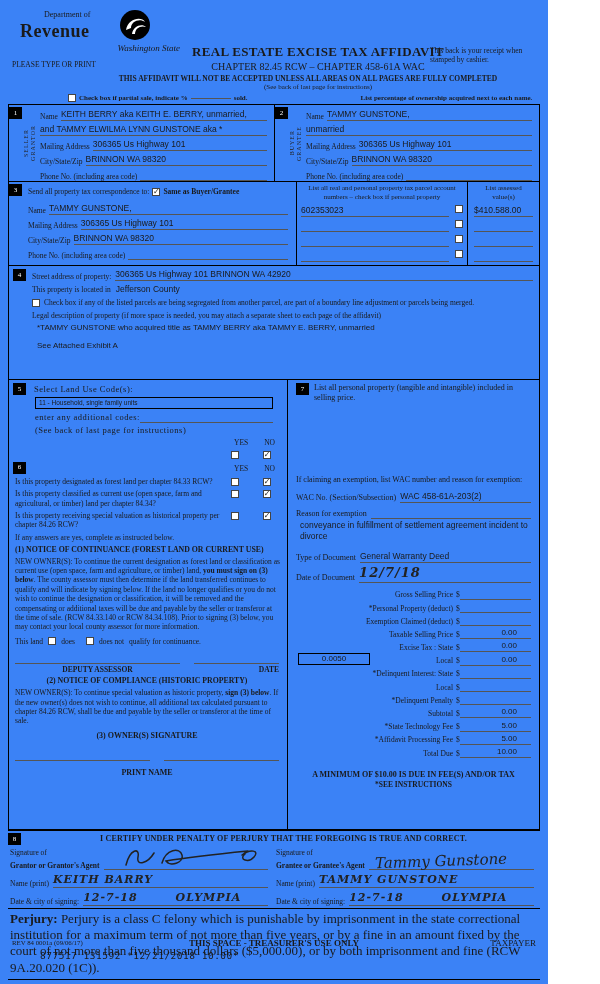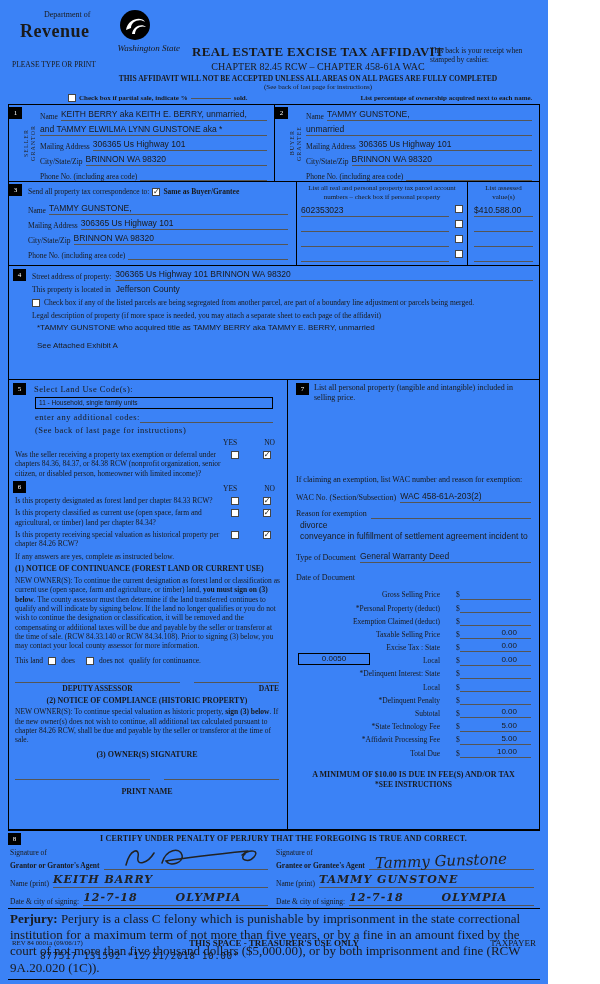--- a/index.html
+++ b/index.html
@@ -55,31 +55,31 @@
   .pline .fill { flex:1; border-bottom:1px solid #555; min-height:12px; }
   .pline .cb { margin-left:6px; margin-bottom:1px; }
   
   .sec4 { height:114px; border:1px solid #000; border-top:none; padding:3px 6px 0 4px; }
   .s4row { display:flex; align-items:flex-end; margin-bottom:3px; }
   
   .cols { height:450px; display:flex; }
   .colL { width:291px; border:1px solid #000; border-top:none; padding:3px 6px 0 4px; }
   .colR { width:310px; border:1px solid #000; border-top:none; border-left:none; padding:3px 8px 0 8px; display:flex; flex-direction:column; }
   .codebox { border:1px solid #000; margin:2px 8px 3px 22px; padding:1px 3px; font-size:6.5px; }
-  .yn { display:flex; justify-content:flex-end; gap:27px; font-size:7.5px; margin:3px 6px 2px 0; }
+  .yn { display:flex; justify-content:flex-end; gap:16px; font-size:7.5px; margin:3px 6px 2px 0; }
   .qrow { display:flex; margin-bottom:3px; }
   .qrow .q { width:218px; padding-left:2px; }
   .qrow .boxes { flex:1; display:flex; justify-content:flex-end; gap:24px; padding-right:10px; align-items:flex-start; padding-top:1px; }
   .para { margin:2px 0 0 2px; }
   .deputy { display:flex; gap:14px; margin:8px 2px 0 2px; }
   .deputy .dcol { text-align:center; }
   .deputy .dline { border-bottom:1px solid #555; height:10px; margin-bottom:1px; }
   
   .fee-row { display:flex; align-items:flex-end; height:13.2px; }
-  .fee-label { width:160px; text-align:right; padding-right:16px; position:relative; flex:none; }
+  .fee-label { width:160px; text-align:right; padding-right:3px; position:relative; flex:none; }
   .fee-line { flex:1; border-bottom:1px solid #555; text-align:right; padding-right:14px; font-size:8px; font-family:"Liberation Sans", sans-serif; }
   .rate-box { position:absolute; left:2px; top:-3px; width:72px; border:1px solid #000; text-align:center; font-family:"Liberation Sans", sans-serif; font-size:8px; }
   
   .sec8 { height:103px; border-top:1px solid #000; }
   .certline { display:flex; align-items:center; gap:6px; padding-top:2px; }
   .certline .ct { flex:1; text-align:center; font-weight:bold; font-size:8px; letter-spacing:0.2px; }
   .sigs { display:flex; margin-top:3px; }
   .sigcol { width:50%; padding:0 6px 0 2px; position:relative; }
   .srow { display:flex; align-items:flex-end; margin-bottom:3px; min-height:13px; }
   .srow .lab { flex:none; padding-right:4px; }
@@ -247,21 +247,21 @@
       <div class="pline">
           <span class="fill"></span>
         </div>
     </div>
   </div>
 
   <div class="sec4">
     <div class="s4row">
       <span class="badge" style="margin-right:6px;">4</span>
       <span class="lab" style="padding-right:4px;">Street address of property:</span>
-      <span class="fill ul val" style="flex:1; min-height:11px;">306365 Us Highway 101 BRINNON WA 98320</span>
+      <span class="fill ul val" style="flex:1; min-height:11px;">306365 Us Highway 101 BRINNON WA 42920</span>
     </div>
     <div class="s4row" style="margin-left:19px;">
       <span>This property is located in</span>
       <span class="val" style="padding-left:5px;">Jefferson County</span>
     </div>
     <div class="s4row" style="margin-left:19px; align-items:flex-end;">
       <span class="cb" style="margin-right:4px; margin-top:1px;"></span>
       <span>Check box if any of the listed parcels are being segregated from another parcel, are part of a boundary line adjustment or parcels being merged.</span>
     </div>
     <div class="s4row" style="margin-left:19px; margin-top:4px;">
@@ -286,21 +286,20 @@
       <div class="row" style="margin-left:22px;">
         <span style="font-size:8.5px; letter-spacing:0.5px;">enter any additional codes:</span>
         <span class="ul" style="flex:1; min-height:10px; margin-right:8px;"></span>
       </div>
       <div style="margin-left:22px; font-size:8.5px; letter-spacing:0.5px; margin-top:2px;">(See back of last page for instructions)</div>
       <div class="yn">
         <span>YES</span>
         <span>NO</span>
       </div>
       <div class="qrow">
-        <span class="q">Was the seller receiving a property tax exemption or deferral under chapters 84.36, 84.37, or 84.38 RCW (nonprofit organization, senior citizen, or disabled person, homeowner with limited income)?</span>
         <span class="boxes">
           <span class="cb"></span>
           <span class="cb">✓</span>
         </span>
       </div>
 
       <div class="row" style="margin-top:3px;">
         <span class="badge">6</span>
         <span class="yn" style="flex:1; margin:0 6px 0 0;">
           <span>YES</span>
@@ -367,28 +366,29 @@
       <div style="height:72px;"></div>
       <div style="font-size:8px;">If claiming an exemption, list WAC number and reason for exemption:</div>
       <div class="row" style="margin-top:6px;">
         <span style="font-size:8px; padding-right:4px;">WAC No. (Section/Subsection)</span>
         <span class="ul val" style="flex:1; min-height:11px;">WAC 458-61A-203(2)</span>
       </div>
       <div class="row" style="margin-top:6px;">
         <span style="font-size:8px; padding-right:4px;">Reason for exemption</span>
         <span class="ul" style="flex:1; min-height:9px;"></span>
       </div>
+      <div class="val" style="font-size:8.5px; margin:1px 0 0 4px;">conveyance in fulfillment of settlement agreement incident to</div>
       <div class="val" style="font-size:8.5px; margin:1px 0 0 4px;">divorce</div>
-      <div class="val" style="font-size:8.5px; margin:1px 0 0 4px;">conveyance in fulfillment of settlement agreement incident to</div>
       <div class="row" style="margin-top:9px;">
         <span style="font-size:8px; padding-right:4px;">Type of Document</span>
         <span class="ul val" style="flex:1; min-height:11px;">General Warranty Deed</span>
       </div>
       <div class="row" style="margin-top:3px; height:17px;">
         <span style="font-size:8px; padding-right:4px;">Date of Document</span>
+        <span class="ul hand" style="flex:1; font-size:13px;">12/7/18</span>
       </div>
 
       <div style="margin-top:4px;">
         <div class="fee-row">
           <span class="fee-label">Gross Selling Price</span>
           <span>$</span>
           <span class="fee-line"></span>
         </div>
         <div class="fee-row">
           <span class="fee-label">*Personal Property (deduct)</span>

